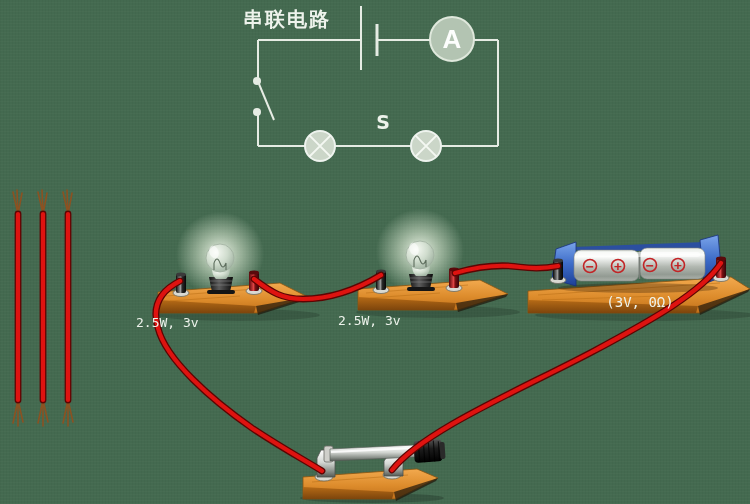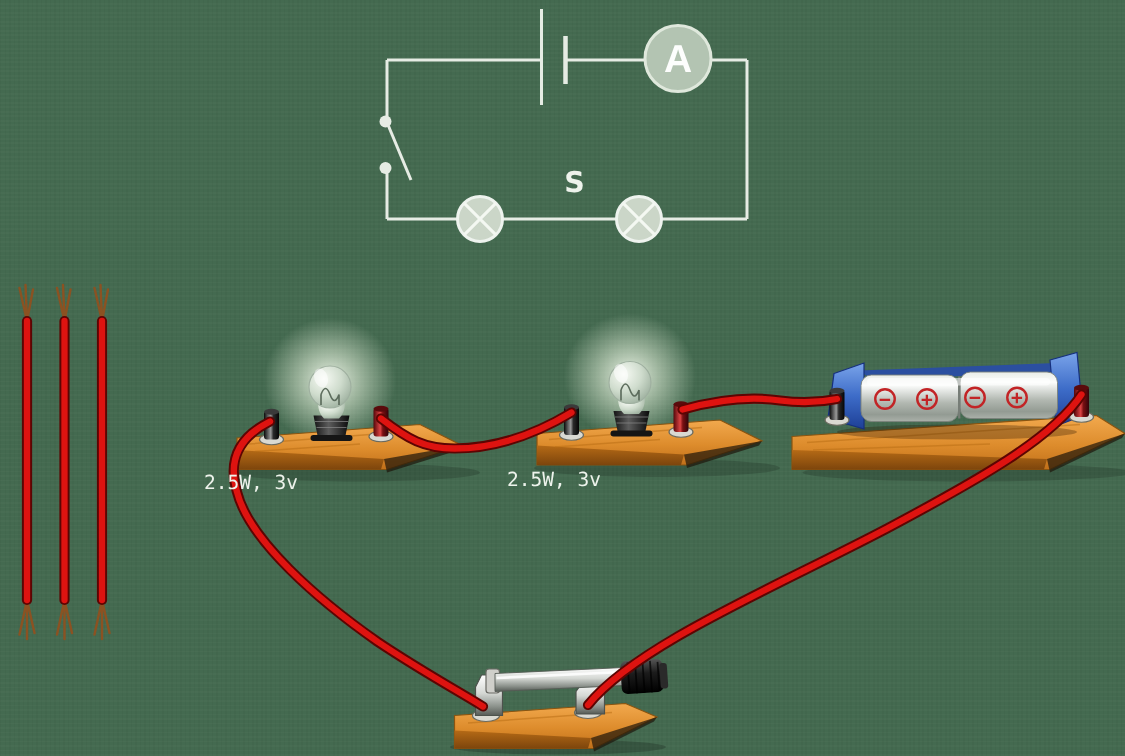--- a/index.html
+++ b/index.html
@@ -250,17 +250,19 @@
       <path class="wireOut" d="M455,273 C480,266 500,264 520,267 C535,269 548,268 558,266"></path>
       <path class="wireIn" d="M455,273 C480,266 500,264 520,267 C535,269 548,268 558,266"></path>
     </g>
     <g>
       <path class="wireOut" d="M721,263 C702,292 652,320 592,352 C520,390 424,430 392,470"></path>
       <path class="wireIn" d="M721,263 C702,292 652,320 592,352 C520,390 424,430 392,470"></path>
     </g>
   </g>
 </svg>
 
+<div class="lbl lbl-title">串联电路</div>
 <div class="lbl lbl-s">S</div>
 <div class="lbl lbl-rating lbl-b1">2.5W, 3v</div>
 <div class="lbl lbl-rating lbl-b2">2.5W, 3v</div>
+<div class="lbl lbl-batt">(3V, 0Ω)</div>
 
 </div>
 
 </body></html>

